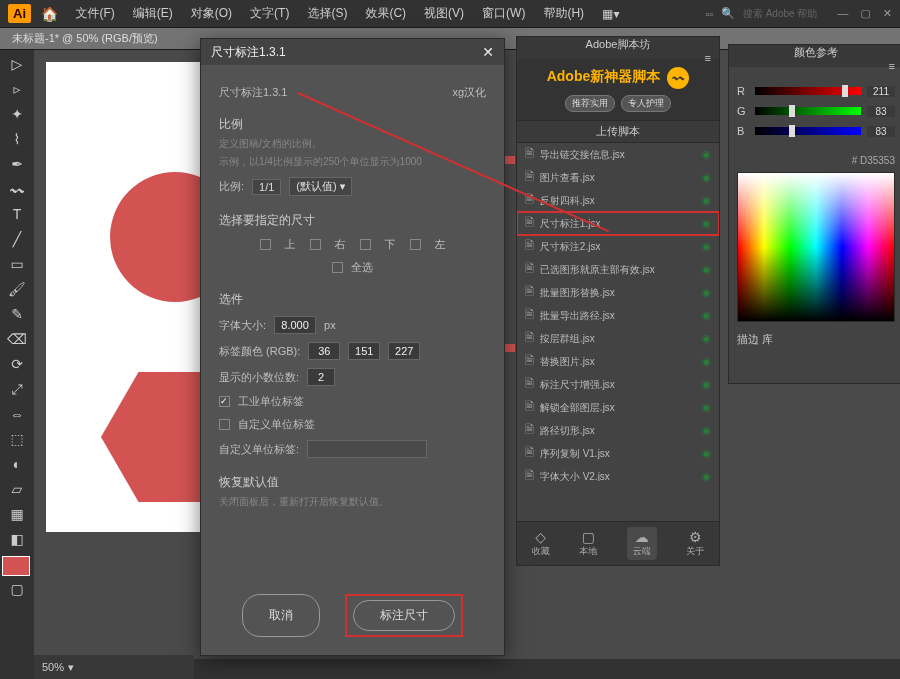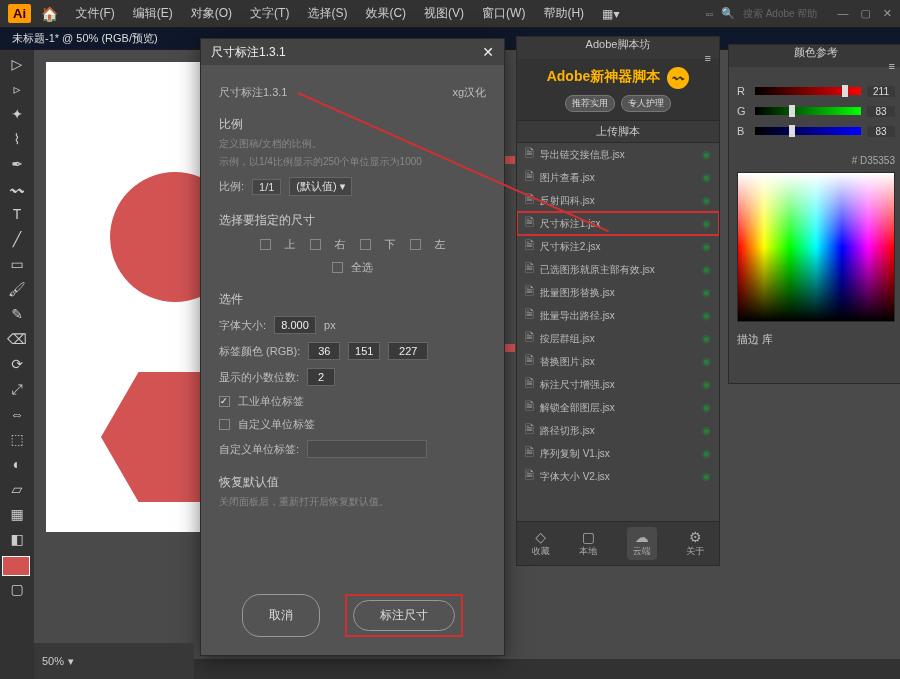--- a/index.html
+++ b/index.html
@@ -5,21 +5,21 @@
 * { margin: 0; padding: 0; box-sizing: border-box; font-family: "Microsoft YaHei", sans-serif; }
 body { background: #323232; color: #ccc; font-size: 11px; width: 900px; height: 679px; overflow: hidden; position: relative; }
 
 .menubar { height: 28px; background: #323232; display: flex; align-items: center; padding: 0 8px; gap: 4px; border-bottom: 1px solid #1a1a1a; }
 .ai-logo { background: #ff9a00; color: #330000; font-weight: bold; font-size: 13px; padding: 2px 5px; border-radius: 2px; }
 .home-icon { color: #ccc; font-size: 14px; margin: 0 6px; }
 .menu-item { color: #ccc; padding: 0 7px; cursor: pointer; font-size: 12px; }
 .menu-right { margin-left: auto; display: flex; align-items: center; gap: 8px; color: #888; }
 .win-controls { display: flex; gap: 12px; margin-left: 12px; color: #999; }
 
-.doc-tab { height: 22px; background: #0f172a; padding: 0 12px; display: flex; align-items: center; font-size: 11px; color: #ddd; border-bottom: 1px solid #1a1a1a; }
+.doc-tab { height: 22px; background: #737373; padding: 0 12px; display: flex; align-items: center; font-size: 11px; color: #ddd; border-bottom: 1px solid #1a1a1a; }
 
 .main-area { position: absolute; top: 50px; left: 0; right: 0; bottom: 20px; display: flex; }
 .toolbox { width: 34px; background: #323232; display: flex; flex-direction: column; padding: 2px; gap: 1px; }
 .tool { width: 30px; height: 24px; display: flex; align-items: center; justify-content: center; color: #ccc; cursor: pointer; font-size: 14px; }
 .tool.fill { width: 28px; height: 20px; background: #d35353; border: 1px solid #fff; margin-top: 4px; }
 
 .canvas { flex: 1; background: #4a4a4a; position: relative; padding: 12px; }
 .artboard { background: #fff; width: 165px; height: 470px; position: relative; }
 .circle { position: absolute; top: 110px; left: 64px; width: 130px; height: 130px; background: #d35353; border-radius: 50%; }
 .hexagon { position: absolute; top: 310px; left: 55px; width: 150px; height: 130px; background: #d35353; clip-path: polygon(25% 0, 75% 0, 100% 50%, 75% 100%, 25% 100%, 0 50%); }
@@ -63,21 +63,21 @@
 .slider-label { width: 12px; font-size: 11px; color: #ccc; }
 .slider-track { flex: 1; height: 8px; background: linear-gradient(to right, #000, #f00); position: relative; }
 .slider-track.g { background: linear-gradient(to right, #000, #0f0); }
 .slider-track.b { background: linear-gradient(to right, #000, #00f); }
 .slider-thumb { position: absolute; top: -2px; width: 6px; height: 12px; background: #ddd; }
 .slider-val { width: 28px; text-align: center; background: #3a3a3a; color: #ddd; font-size: 10px; }
 .hex-row { text-align: right; padding: 0 8px; font-size: 10px; color: #aaa; }
 .spectrum { margin: 6px 8px; height: 150px; background: linear-gradient(to bottom, rgba(255,255,255,1), rgba(255,255,255,0) 50%, rgba(0,0,0,0) 50%, rgba(0,0,0,1)), linear-gradient(to right, #f00, #ff0, #0f0, #0ff, #00f, #f0f, #f00); border: 1px solid #2a2a2a; }
 .swatch-tabs { display: flex; padding: 4px 8px; gap: 3px; font-size: 11px; color: #ccc; }
 
-.status-bar { position: absolute; bottom: 0; left: 34px; height: 36px; background: #383838; display: flex; align-items: center; padding: 0 8px; font-size: 11px; color: #ccc; width: 160px; }
+.status-bar { position: absolute; bottom: 0; left: 34px; height: 24px; background: #383838; display: flex; align-items: center; padding: 0 8px; font-size: 11px; color: #ccc; width: 160px; }
 
 .annotation-line { position: absolute; top: 92px; left: 298px; width: 340px; height: 2px; background: #d03030; transform: rotate(24deg); transform-origin: left; pointer-events: none; z-index: 100; }
 
 .side-stubs { position: absolute; top: 36px; left: 505px; width: 10px; height: 500px; }
 .stub { width: 10px; height: 8px; background: #d35353; margin-bottom: 180px; margin-top: 120px; }
 </style>
 </head>
 <body>
 
 <div class="menubar">
@@ -183,21 +183,21 @@
     <div class="section">选件</div>
     <div class="row">
       <span>字体大小:</span>
       <input class="input-mini" value="8.000" style="">
       <span>px</span>
     </div>
     <div class="row">
       <span>标签颜色 (RGB):</span>
       <input class="input-mini" style="width: 32px;" value="36">
       <input class="input-mini" style="width: 32px;" value="151">
-      <input class="input-mini" style="width: 40px;" value="227">
+      <input class="input-mini" style="width: 32px;" value="227">
     </div>
     <div class="row">
       <span>显示的小数位数:</span>
       <input class="input-mini" style="width: 28px;" value="2">
     </div>
     <div class="row">
       <span class="checkbox checked"></span>
       <span>工业单位标签</span>
     </div>
     <div class="row">

